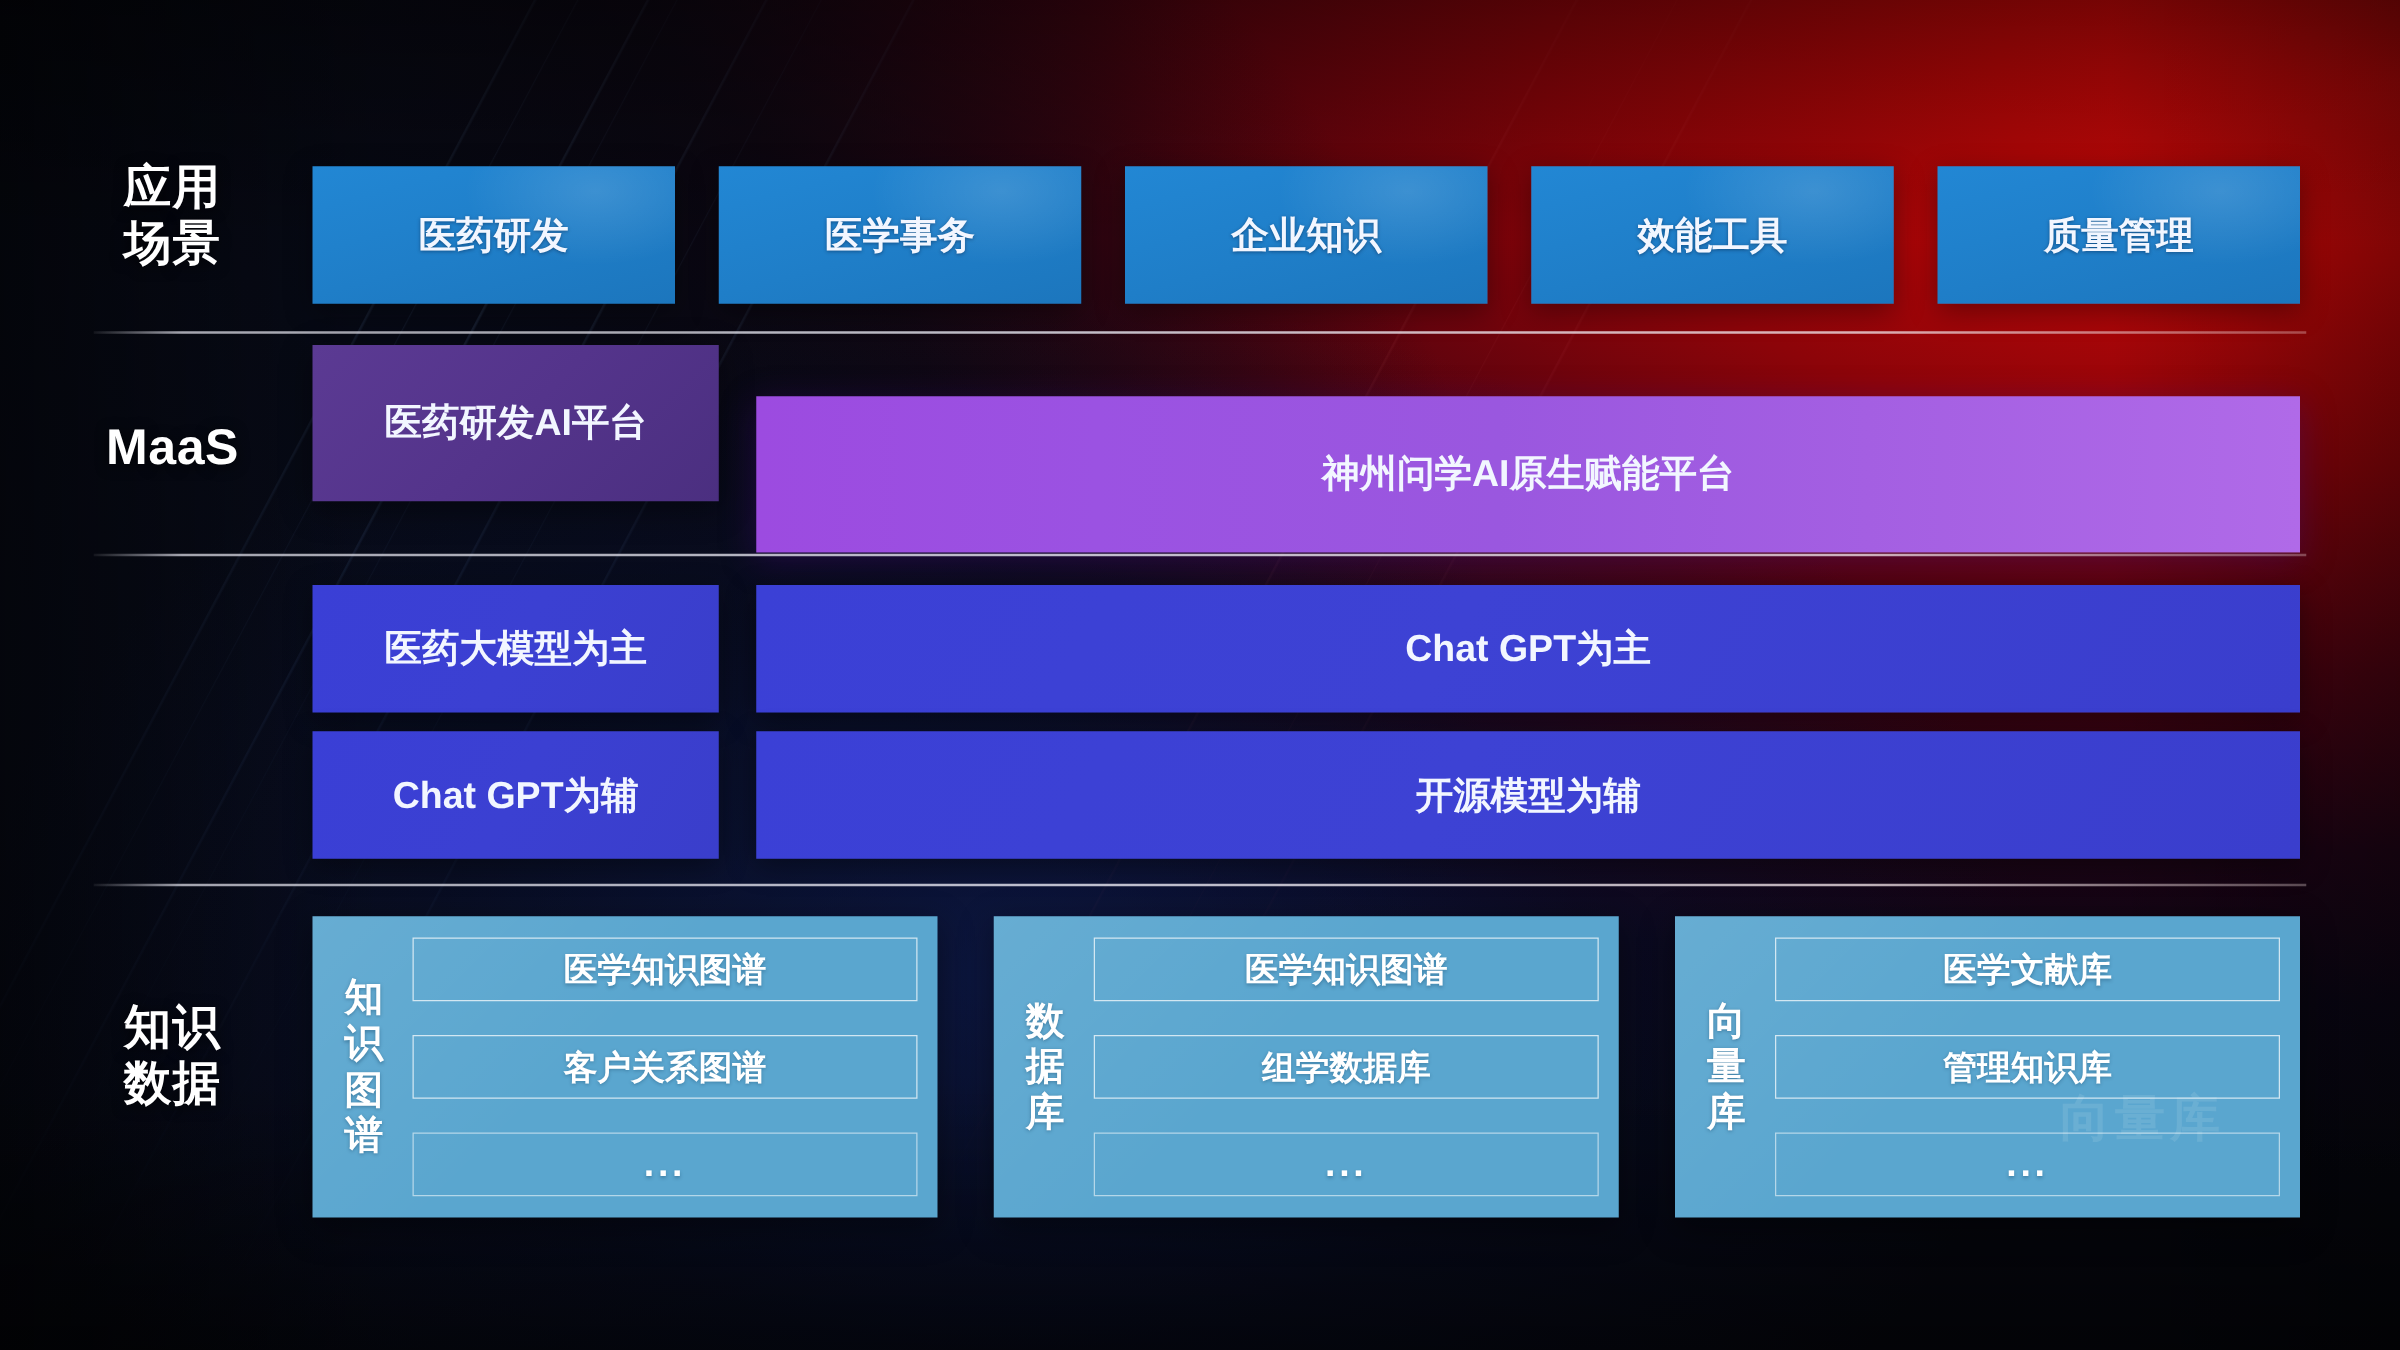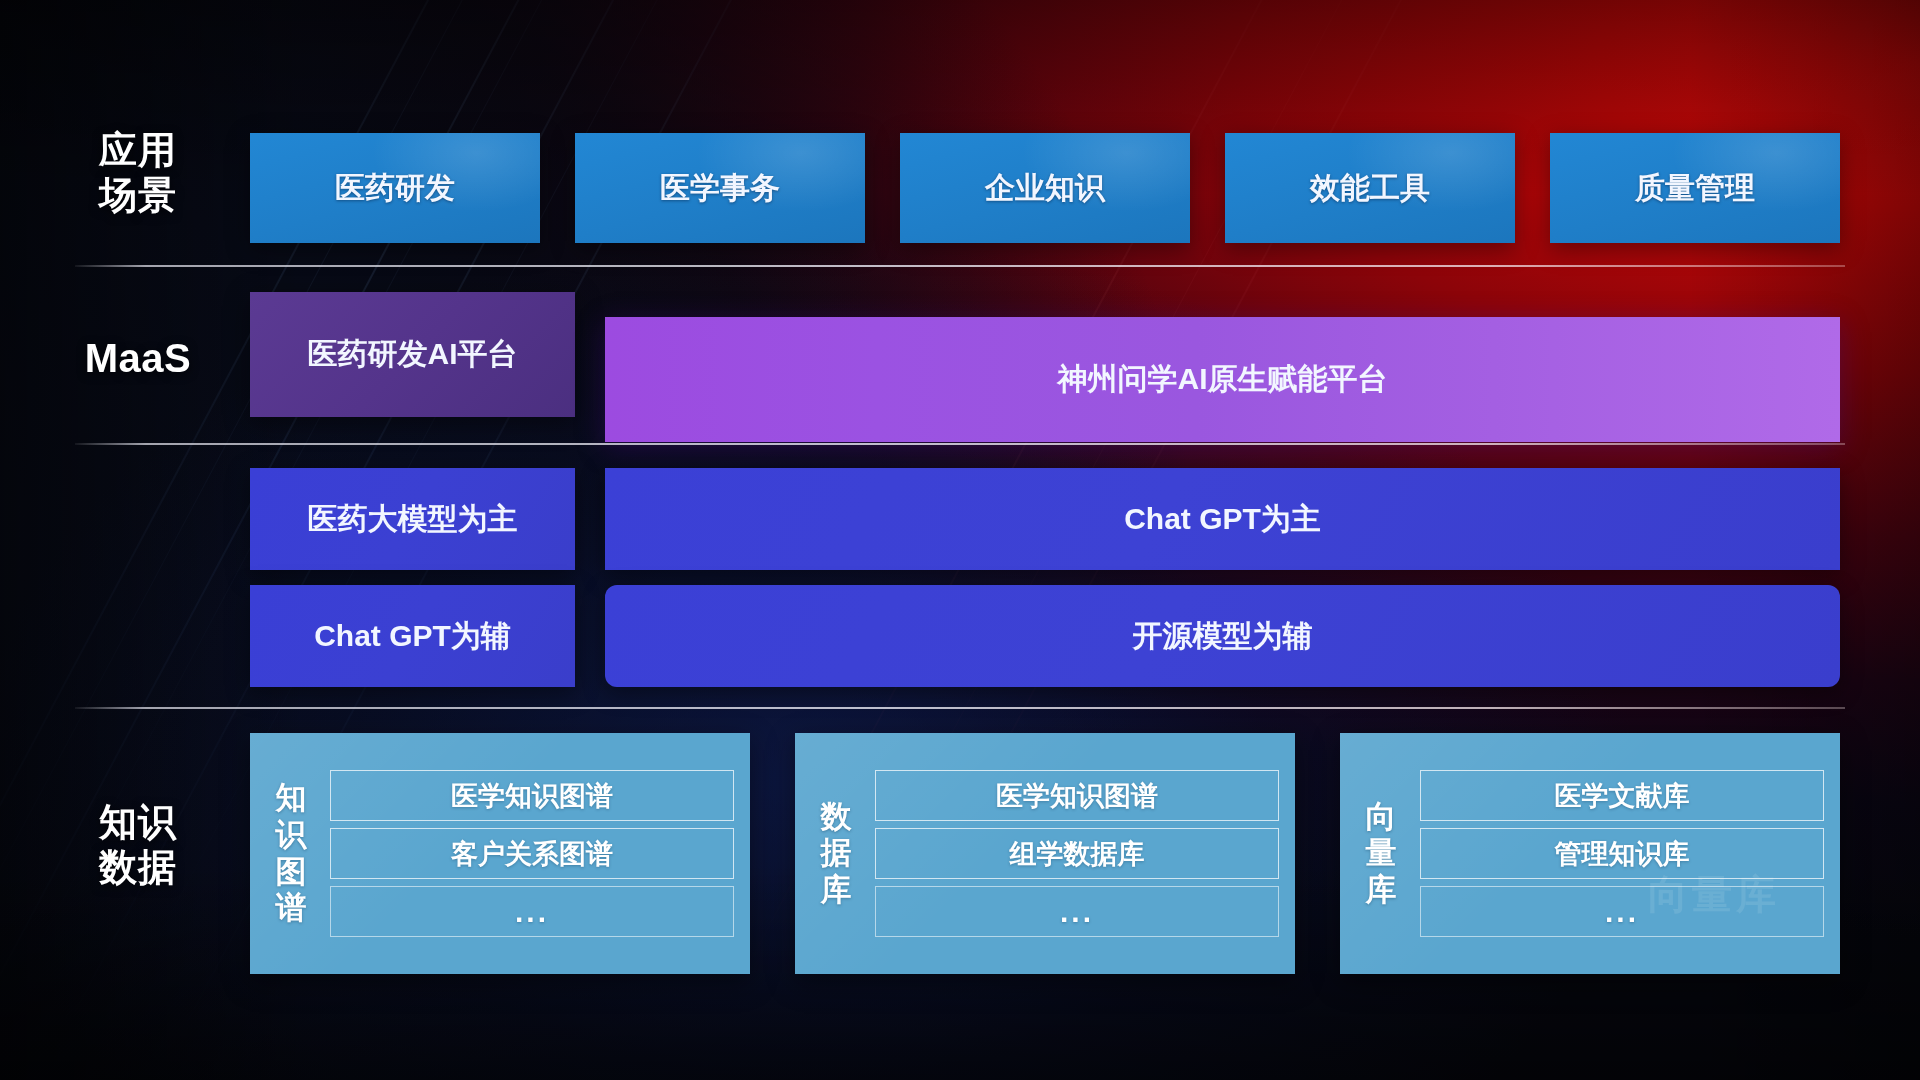--- a/index.html
+++ b/index.html
@@ -162,21 +162,21 @@
     flex: 0 0 auto;
     margin-right: 16px;
     position: relative;
     z-index: 2;
     text-shadow: 0 1px 3px rgba(0,40,70,0.35);
   }
   .kitems {
     flex: 1 1 auto;
     display: flex;
     flex-direction: column;
-    gap: 7px;
+    gap: 27px;
     position: relative;
     z-index: 2;
   }
   .kitem {
     height: 51px;
     border: 1.6px solid rgba(255,255,255,0.72);
     display: flex;
     align-items: center;
     justify-content: center;
     color: #ffffff;
@@ -246,41 +246,41 @@
     <div class="box app-box" style="left:1550px; top:133px; width:290px; height:110px;">
       <span>质量管理</span>
     </div>
 
     <div class="divider" style="top:265px;"></div>
 
     <div class="rowlabel en" style="top:335px;">
       <div>MaaS</div>
     </div>
 
-    <div class="box maas-left" style="left:250px; top:292px; width:325px; height:125px;">
+    <div class="box maas-left" style="left:250px; top:276px; width:325px; height:125px;">
       <span>医药研发AI平台</span>
     </div>
     <div class="box maas-wide" style="left:605px; top:292px; width:1235px; height:125px;margin-top:25px;">
       <span>神州问学AI原生赋能平台</span>
     </div>
 
     <div class="divider" style="top:443px;"></div>
 
 
     <div class="box algo-wide" style="left:605px; top:468px; width:1235px; height:102px;">
       <span>Chat GPT为主</span>
     </div>
     <div class="box algo-box" style="left:250px; top:468px; width:325px; height:102px;">
       <span>医药大模型为主</span>
     </div>
 
     <div class="box algo-box" style="left:250px; top:585px; width:325px; height:102px;text-align:center;">
       <span>Chat GPT为辅</span>
     </div>
-    <div class="box algo-wide" style="left:605px; top:585px; width:1235px; height:102px;border-radius:12px;">
+    <div class="box algo-wide" style="left:605px; top:585px; width:1235px; height:102px;">
       <span>开源模型为辅</span>
     </div>
 
     <div class="divider" style="top:707px;"></div>
 
     <div class="rowlabel cn" style="top:800px;">
       <div>知识</div>
       <div>数据</div>
     </div>
 

